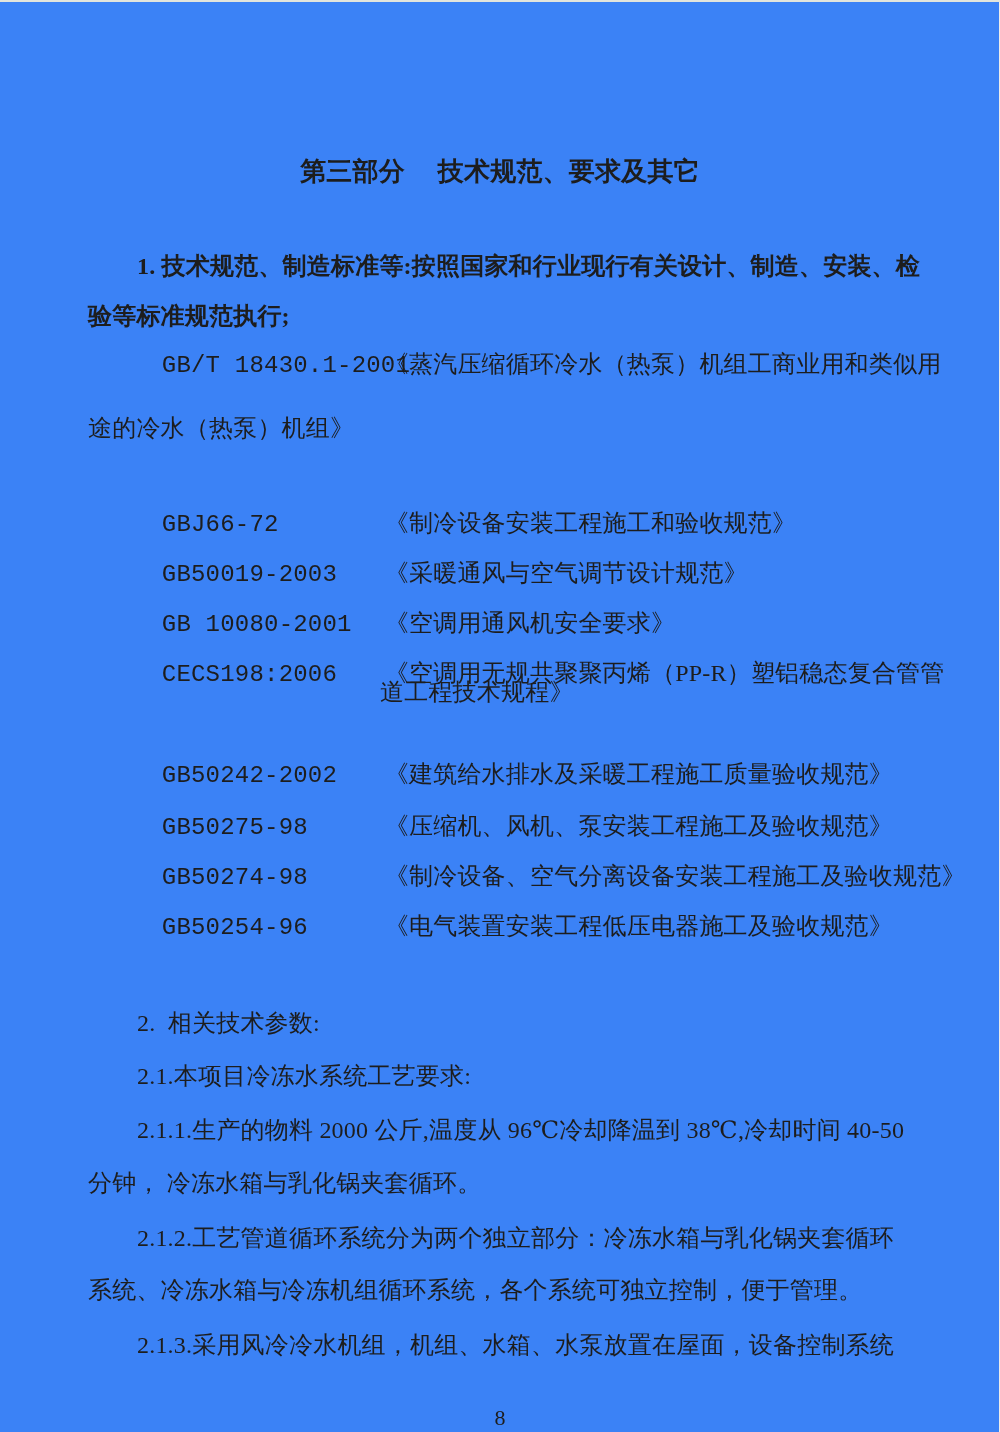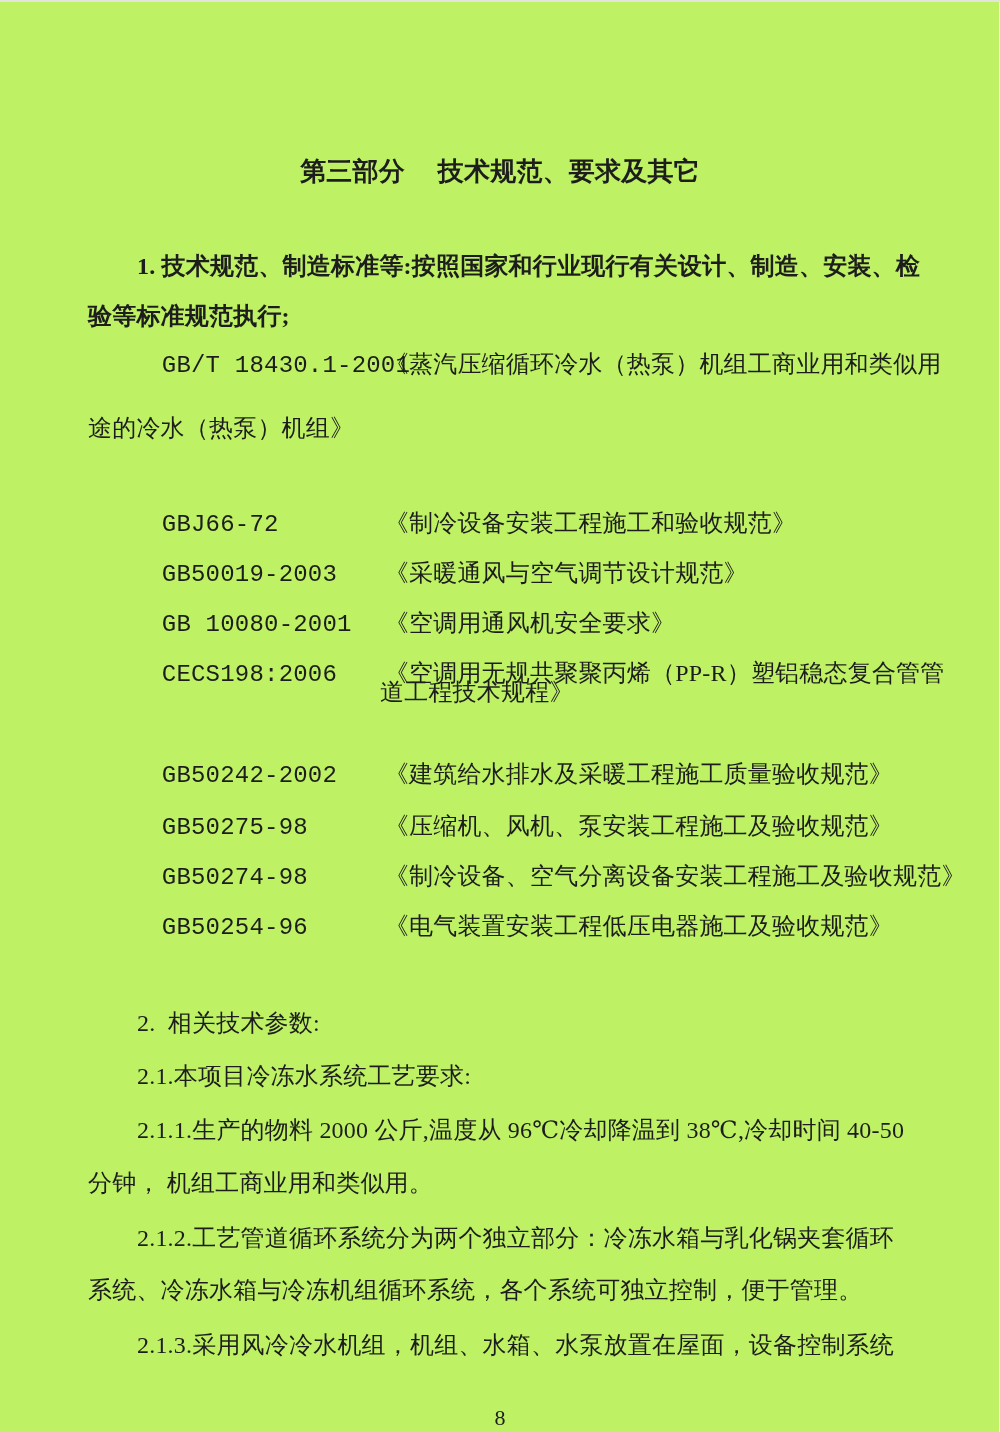--- a/index.html
+++ b/index.html
@@ -5,21 +5,21 @@
   html, body {
     margin: 0;
     padding: 0;
     background: #e9e9e7;
   }
   .page {
     position: relative;
     width: 1000px;
     height: 1432px;
     margin: 0 auto;
-    background: #bef264;
+    background: #3b82f6;
     overflow: hidden;
     font-family: "Liberation Serif", "DejaVu Serif", serif;
     color: #1d1d1d;
     box-shadow: inset 0 2px 0 #e2e5dc, inset -1px 0 0 #ededeb;
   }
   .line {
     position: absolute;
     font-size: 24px;
     line-height: 32px;
     white-space: pre;
@@ -95,21 +95,21 @@
   </div>
 
   <div class="line std-row" style="top:878px">
     <span class="std-code">GB50254-96</span><span>《电气装置安装工程低压电器施工及验收规范》</span>
   </div>
 
   <div class="line indented" style="top:963px">2.  相关技术参数:</div>
   <div class="line indented" style="top:1016px">2.1.本项目冷冻水系统工艺要求:</div>
 
   <div class="line indented" style="top:1070px">2.1.1.生产的物料 2000 公斤,温度从 96℃冷却降温到 38℃,冷却时间 40-50</div>
-  <div class="line flush" style="top:1123px">分钟， 机组工商业用和类似用。</div>
+  <div class="line flush" style="top:1123px">分钟， 冷冻水箱与乳化锅夹套循环。</div>
 
   <div class="line indented" style="top:1178px">2.1.2.工艺管道循环系统分为两个独立部分：冷冻水箱与乳化锅夹套循环</div>
   <div class="line flush" style="top:1230px">系统、冷冻水箱与冷冻机组循环系统，各个系统可独立控制，便于管理。</div>
 
   <div class="line indented" style="top:1285px">2.1.3.采用风冷冷水机组，机组、水箱、水泵放置在屋面，设备控制系统</div>
 
   <div class="line page-number" style="top:1402px">8</div>
 
 </div>
 

